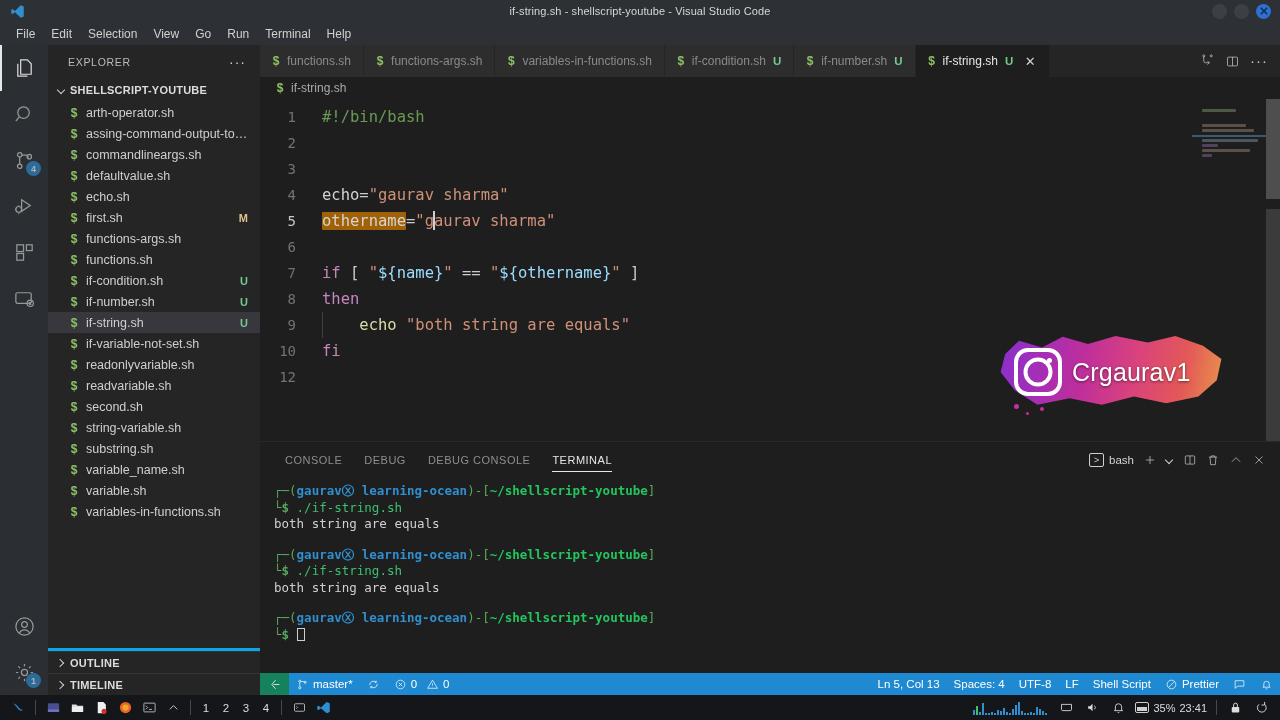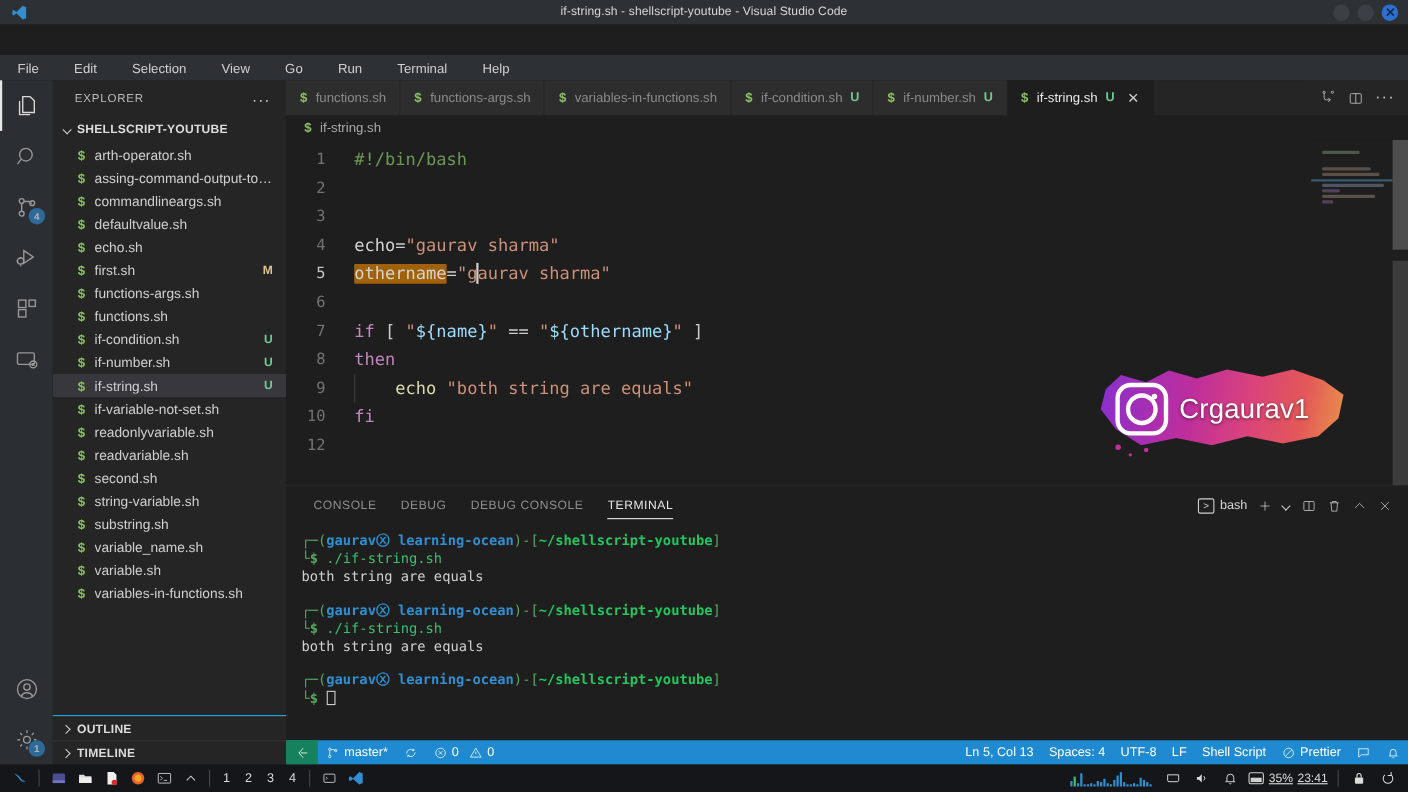--- a/index.html
+++ b/index.html
@@ -23,21 +23,21 @@
   .tb-title {
     position:absolute; left:0; right:0; text-align:center;
     font-size:11px; color:#d6d6d6; letter-spacing:.1px; pointer-events:none;
   }
   .tb-controls { margin-left:auto; display:flex; align-items:center; gap:7px; padding-right:9px; z-index:2; }
   .wc { width:15px; height:15px; border-radius:50%; background:#3c4046; display:block; }
   .wc.close { background:#2f6fd0; display:flex; align-items:center; justify-content:center; }
   .wc.close svg { width:8px; height:8px; }
 
   
-  .menubar { height:23px; background:#2d3035; display:flex; align-items:center; padding-left:8px; gap:16px; flex:0 0 23px;margin-top:28px; }
+  .menubar { height:23px; background:#2d3035; display:flex; align-items:center; padding-left:8px; gap:0px; flex:0 0 23px; }
   .menu-item { font-size:12px; color:#cfcfcf; padding:2px 8px; border-radius:3px; cursor:default; }
 
   
   .main { flex:1; display:flex; min-height:0; }
 
   
   .activitybar {
     width:48px; background:#2b2f33; display:flex; flex-direction:column;
     align-items:center; flex:0 0 48px;
   }
@@ -77,21 +77,21 @@
   .file {
     height:21px; display:flex; align-items:center; padding-left:22px; padding-right:12px;
     font-size:12.5px; color:#cfcfcf; gap:8px; white-space:nowrap;
   }
   .file.selected { background:#37373d; }
   .fi { color:#8cc265; font-size:12px; font-weight:bold; width:8px; flex:0 0 8px; text-align:center; }
   .fname { overflow:hidden; text-overflow:ellipsis; }
   .fbadge { margin-left:auto; font-size:11px; font-weight:bold; }
   .fbadge.U { color:#73c991; }
   .fbadge.M { color:#e2c08d; }
-  .sb-bottom { border-top:1px solid #0ea5e9; }
+  .sb-bottom { border-top:3px solid #0ea5e9; }
   .sb-bottom .sb-section { height:22px; border-top:1px solid #333336; }
 
   
   .editorcol { flex:1; display:flex; flex-direction:column; min-width:0; background:#1e1e1e; }
 
   .tabsrow { height:32px; background:#252526; display:flex; align-items:stretch; flex:0 0 32px; }
   .tabs { display:flex; align-items:stretch; min-width:0; }
   .tab {
     display:flex; align-items:center; gap:7px; padding:0 12px; font-size:12px;
     color:#8a8a8a; background:#2d2d2d; border-right:1px solid #252526; white-space:nowrap;
@@ -202,21 +202,21 @@
   .taskbar { height:25px; flex:0 0 25px; background:#141619; display:flex; align-items:center;
              padding:0 6px; gap:0; font-size:11px; color:#dcdcdc; }
   .tsk { width:24px; height:25px; display:flex; align-items:center; justify-content:center; }
   .tsk svg { width:15px; height:15px; }
   .tdiv { width:1px; height:15px; background:#45484d; margin:0 5px; }
   .wsnum { width:20px; text-align:center; color:#dcdcdc; font-size:11.5px; }
   .tray { margin-left:auto; display:flex; align-items:center; gap:0; }
   .tray .tsk { width:26px; }
   .graph { display:flex; align-items:flex-end; height:15px; gap:1px; margin-right:6px; }
   .graph i { width:2px; background:#2f8fd0; display:block; }
-  .batt { display:flex; align-items:flex-start; gap:4px; padding:0 4px;text-decoration:underline; }
+  .batt { display:flex; align-items:flex-start; gap:4px; padding:0 4px; }
   .battbox { width:14px; height:11px; border:1px solid #cfcfcf; border-radius:2px; position:relative; }
   .battbox:after { content:""; position:absolute; left:1px; bottom:1px; right:1px; height:4px; background:#cfcfcf; }
 </style>
 </head>
 <body>
 
 <div class="app">
 
   <div class="titlebar">
     <div class="tb-logo">

